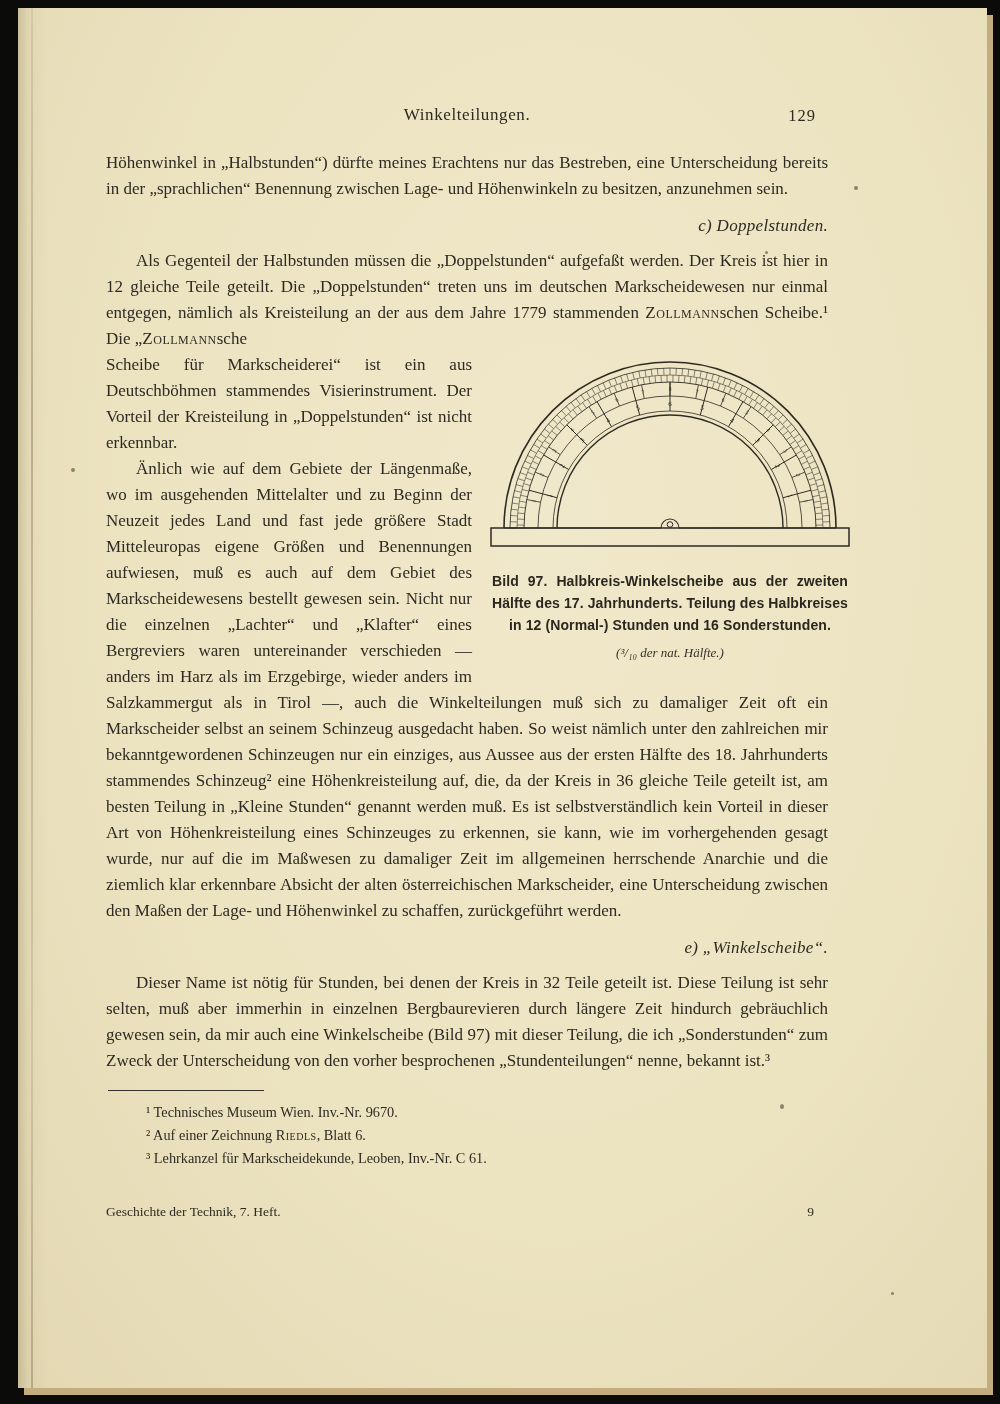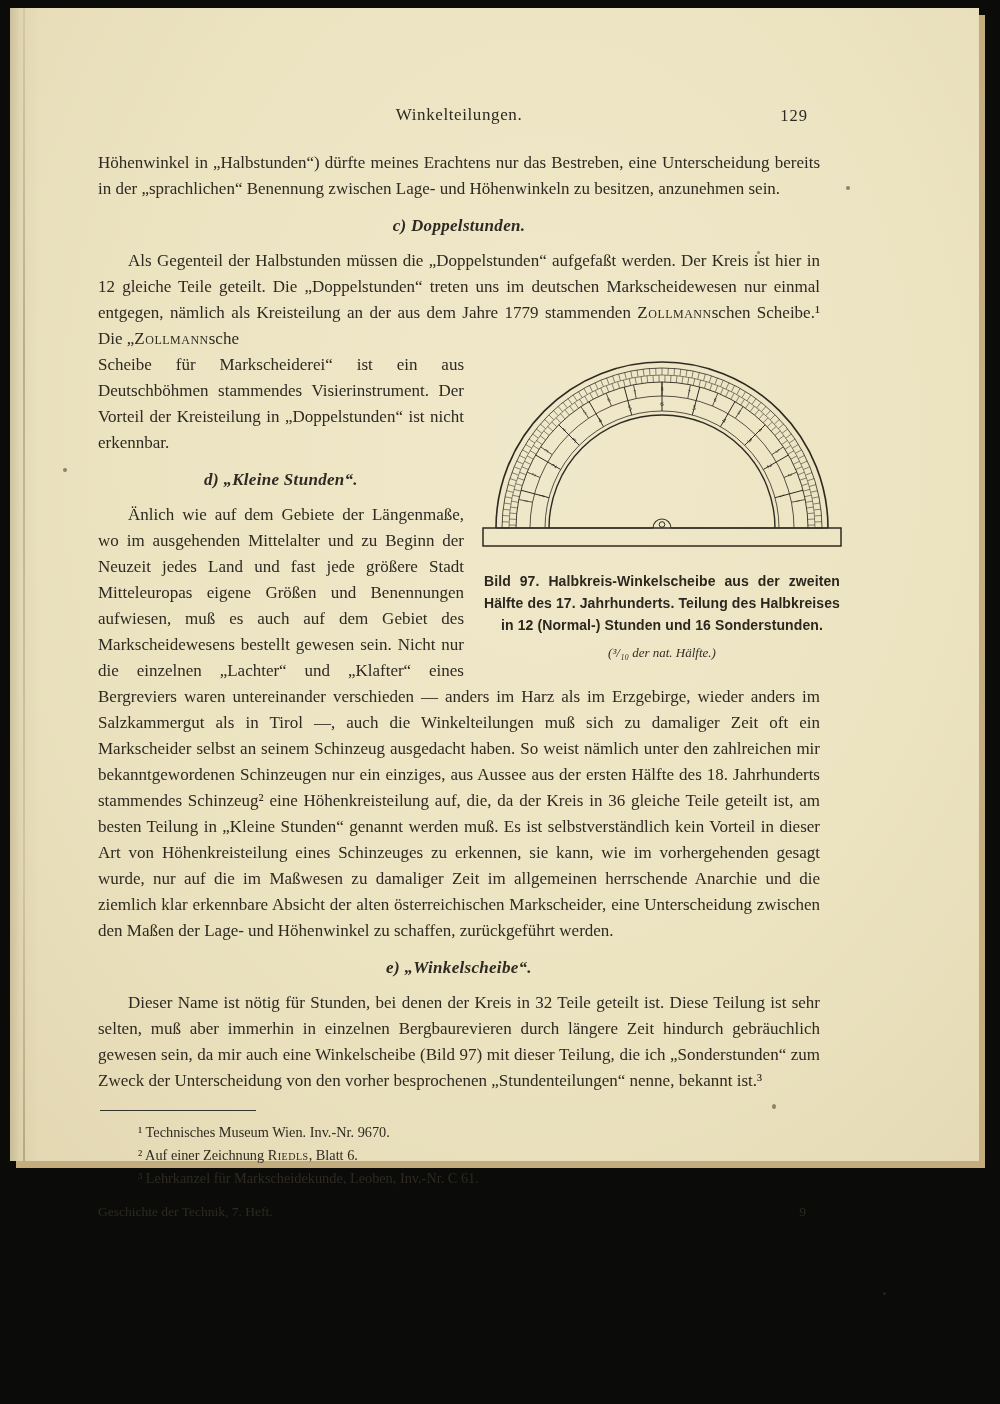--- a/index.html
+++ b/index.html
@@ -2,21 +2,21 @@
 <html lang="de"><head>
 <meta charset="utf-8">
 <style>
   html,body{margin:0;padding:0;}
   body{
     width:1000px;height:1404px;position:relative;overflow:hidden;
     background:#0b0b09;
     font-family:"Liberation Serif","DejaVu Serif",serif;
   }
   .page{
-    position:absolute;left:10px;top:8px;width:969px;height:1153px;
+    position:absolute;left:18px;top:8px;width:969px;height:1380px;
     background:radial-gradient(ellipse at 55% 38%, #f0e8ca 0%, #ece3c1 55%, #e3d8b2 100%);
     box-shadow:6px 7px 0 0 #c3ad7e;
   }
   
   .gutter{
     position:absolute;left:0;top:0;bottom:0;width:34px;
     background:linear-gradient(to right, rgba(95,78,42,.20) 0, rgba(95,78,42,.05) 10px, rgba(0,0,0,0) 30px);
     pointer-events:none;
   }
   .gutter::after{
@@ -27,22 +27,22 @@
     position:absolute;left:88px;top:94px;width:722px;
     color:#2e2a22;font-size:17px;line-height:26px;text-align:justify;
   }
   .header-row{position:relative;height:22px;margin-bottom:26px;text-align:center;}
   .running-title{font-size:17px;letter-spacing:.6px;}
   .pagenum{position:absolute;right:12px;top:1px;font-size:16.5px;letter-spacing:1px;}
   p.body{margin:0;}
   .nop{text-indent:0;}
   .ind{text-indent:30px;}
   h3.sect{
-    margin:11px 0 9px;font-size:17px;font-weight:bold;font-style:italic;
-    text-align:center;letter-spacing:.3px;
+    margin:11px 0 9px;font-size:17px;font-weight:normal;font-style:italic;
+    text-align:right;letter-spacing:.3px;
   }
   .sc{font-variant:small-caps;letter-spacing:.5px;}
   figure.figfloat{
     float:right;width:364px;margin:6px -24px 8px 16px;padding:0;
   }
   .figdraw{width:362px;height:204px;margin:0 auto;}
   .figdraw svg{display:block;}
   figcaption.figcap{
     margin:8px 4px 0;
     font-family:"Liberation Sans","DejaVu Sans",sans-serif;
@@ -307,21 +307,20 @@
             <circle cx="181" cy="166.5" r="2.8" fill="none" stroke="#2e2a22" stroke-width="1"></circle>
             <path d="M 2 170 H 360 V 188 H 2 Z" fill="none" stroke="#2e2a22" stroke-width="1.5"></path>
           </svg>
         </div>
       <figcaption class="figcap">Bild 97. Halbkreis-Winkelscheibe aus der zweiten Hälfte des 17. Jahrhunderts. Teilung des Halbkreises in 12 (Normal-) Stunden und 16 Sonderstunden.</figcaption>
       <div class="figscale">(³/₁₀ der nat. Hälfte.)</div>
     </figure>
 
     <p class="body nop">Scheibe für Markscheiderei“ ist ein aus Deutschböhmen stammendes Visierinstrument. Der Vorteil der Kreisteilung in „Doppelstunden“ ist nicht erkennbar.</p>
 
-    <h3 class="sect">d) „Kleine Stunden“.</h3>
     <p class="body ind">Änlich wie auf dem Gebiete der Längenmaße, wo im ausgehenden Mittelalter und zu Beginn der Neuzeit jedes Land und fast jede größere Stadt Mitteleuropas eigene Größen und Benennungen aufwiesen, muß es auch auf dem Gebiet des Markscheidewesens bestellt gewesen sein. Nicht nur die einzelnen „Lachter“ und „Klafter“ eines Bergreviers waren untereinander verschieden — anders im Harz als im Erzgebirge, wieder anders im Salzkammergut als in Tirol —, auch die Winkelteilungen muß sich zu damaliger Zeit oft ein Markscheider selbst an seinem Schinzeug ausgedacht haben. So weist nämlich unter den zahlreichen mir bekanntgewordenen Schinzeugen nur ein einziges, aus Aussee aus der ersten Hälfte des 18. Jahrhunderts stammendes Schinzeug² eine Höhenkreisteilung auf, die, da der Kreis in 36 gleiche Teile geteilt ist, am besten Teilung in „Kleine Stunden“ genannt werden muß. Es ist selbstverständlich kein Vorteil in dieser Art von Höhenkreisteilung eines Schinzeuges zu erkennen, sie kann, wie im vorhergehenden gesagt wurde, nur auf die im Maßwesen zu damaliger Zeit im allgemeinen herrschende Anarchie und die ziemlich klar erkennbare Absicht der alten österreichischen Markscheider, eine Unterscheidung zwischen den Maßen der Lage- und Höhenwinkel zu schaffen, zurückgeführt werden.</p>
 
     <h3 class="sect">e) „Winkelscheibe“.</h3>
     <p class="body ind">Dieser Name ist nötig für Stunden, bei denen der Kreis in 32 Teile geteilt ist. Diese Teilung ist sehr selten, muß aber immerhin in einzelnen Bergbaurevieren durch längere Zeit hindurch gebräuchlich gewesen sein, da mir auch eine Winkelscheibe (Bild 97) mit dieser Teilung, die ich „Sonderstunden“ zum Zweck der Unterscheidung von den vorher besprochenen „Stundenteilungen“ nenne, bekannt ist.³</p>
 
     <div class="fnrule"></div>
     <div class="fn">¹ Technisches Museum Wien. Inv.-Nr. 9670.</div>
     <div class="fn"><span>² Auf einer Zeichnung </span><span class="sc">Riedls</span><span>, Blatt 6.</span></div>
     <div class="fn">³ Lehrkanzel für Markscheidekunde, Leoben, Inv.-Nr. C 61.</div>
   </div>

